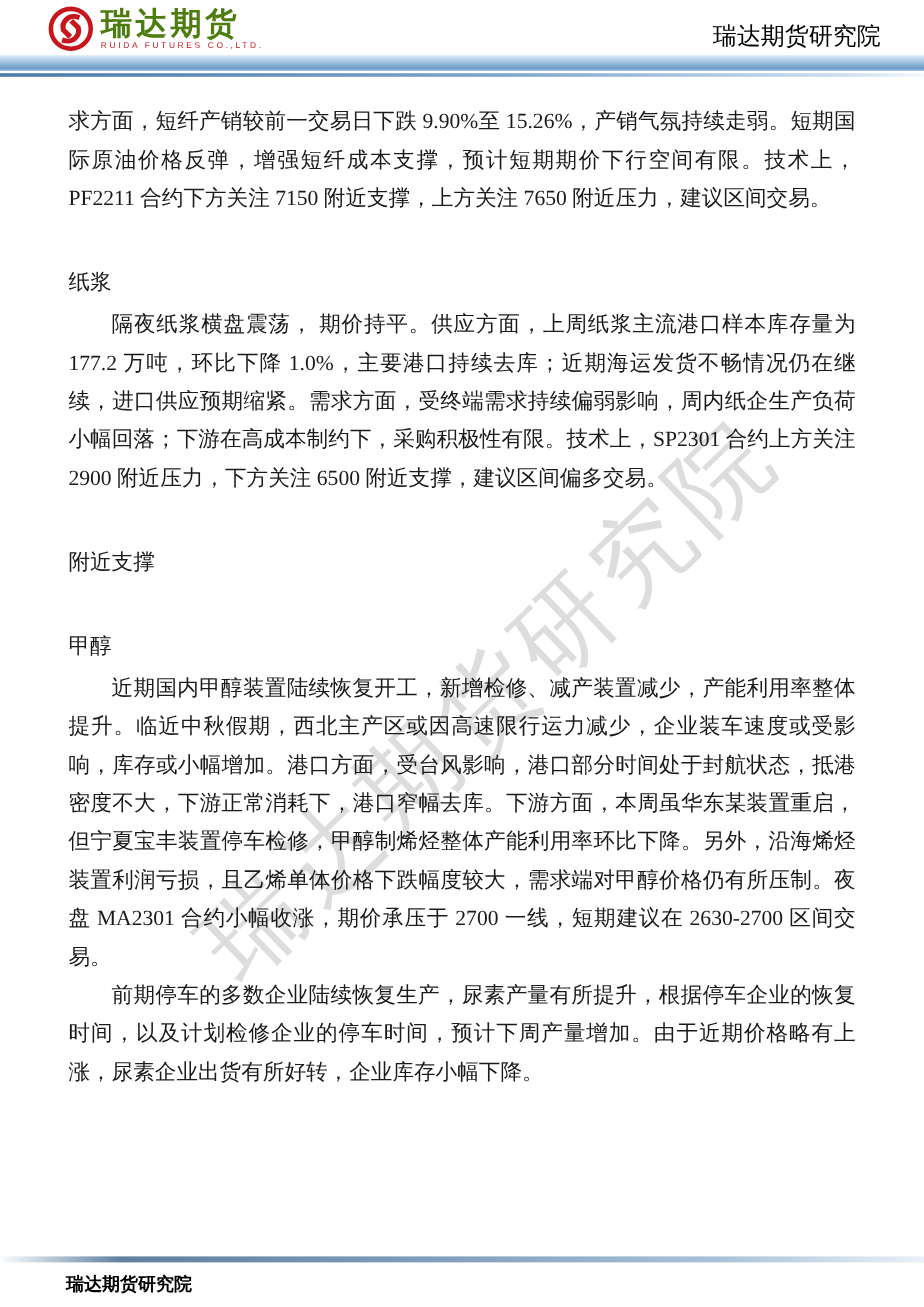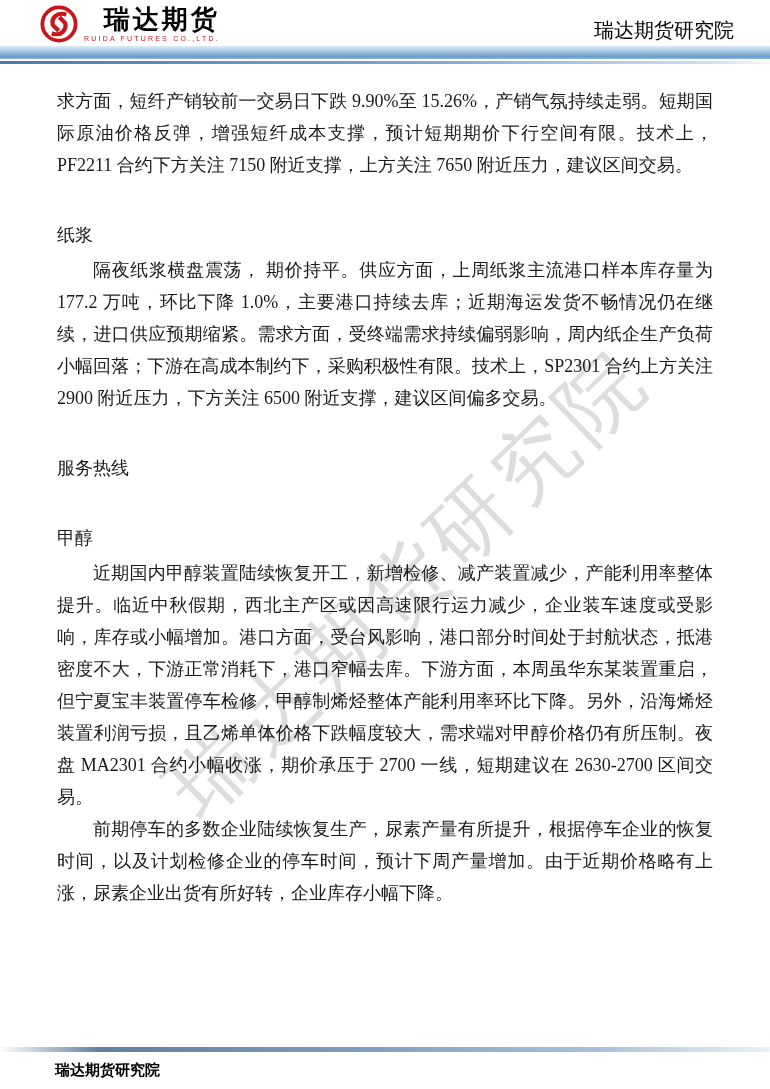--- a/index.html
+++ b/index.html
@@ -17,23 +17,22 @@
     display: flex;
     align-items: flex-start;
     padding: 5px 36px 0 40px;
     box-sizing: border-box;
   }
   .logo { display: flex; align-items: center; }
   .logo-icon { width: 38px; height: 38px; margin-right: 6px; }
   .brand-col { display: flex; flex-direction: column; line-height: 1; }
   .brand {
     font-family: "Liberation Sans", sans-serif;
-    font-weight: bold; font-size: 26px; color: #000000;
+    font-weight: bold; font-size: 26px; color: #4d7c0f;
     letter-spacing: 3px;
-    text-align: right;
   }
   .brand-sub {
     font-family: "Liberation Sans", sans-serif;
     font-size: 7px; color: #c8161d; letter-spacing: 2.2px; margin-top: 3px;
   }
   .header-title {
     margin-left: auto;
     font-family: "Liberation Sans", sans-serif;
     font-size: 20px; color: #000;
     align-self: flex-end;
@@ -123,21 +122,21 @@
   <div class="sec">
     <p>求方面，短纤产销较前一交易日下跌 9.90%至 15.26%，产销气氛持续走弱。短期国际原油价格反弹，增强短纤成本支撑，预计短期期价下行空间有限。技术上，PF2211 合约下方关注 7150 附近支撑，上方关注 7650 附近压力，建议区间交易。</p>
   </div>
 
   <div class="sec">
     <p class="sec-heading">纸浆</p>
     <p class="indent">隔夜纸浆横盘震荡， 期价持平。供应方面，上周纸浆主流港口样本库存量为 177.2 万吨，环比下降 1.0%，主要港口持续去库；近期海运发货不畅情况仍在继续，进口供应预期缩紧。需求方面，受终端需求持续偏弱影响，周内纸企生产负荷小幅回落；下游在高成本制约下，采购积极性有限。技术上，SP2301 合约上方关注 2900 附近压力，下方关注 6500 附近支撑，建议区间偏多交易。</p>
   </div>
 
   <div class="sec">
-    <p class="sec-heading">服务热线</p>
+    <p class="sec-heading">附近支撑</p>
   </div>
 
   <div class="sec">
     <p class="sec-heading">甲醇</p>
     <p class="indent">近期国内甲醇装置陆续恢复开工，新增检修、减产装置减少，产能利用率整体提升。临近中秋假期，西北主产区或因高速限行运力减少，企业装车速度或受影响，库存或小幅增加。港口方面，受台风影响，港口部分时间处于封航状态，抵港密度不大，下游正常消耗下，港口窄幅去库。下游方面，本周虽华东某装置重启，但宁夏宝丰装置停车检修，甲醇制烯烃整体产能利用率环比下降。另外，沿海烯烃装置利润亏损，且乙烯单体价格下跌幅度较大，需求端对甲醇价格仍有所压制。夜盘 MA2301 合约小幅收涨，期价承压于 2700 一线，短期建议在 2630-2700 区间交易。</p>
   </div>
 
   <div class="sec">
     <p class="indent">前期停车的多数企业陆续恢复生产，尿素产量有所提升，根据停车企业的恢复时间，以及计划检修企业的停车时间，预计下周产量增加。由于近期价格略有上涨，尿素企业出货有所好转，企业库存小幅下降。</p>
   </div>

